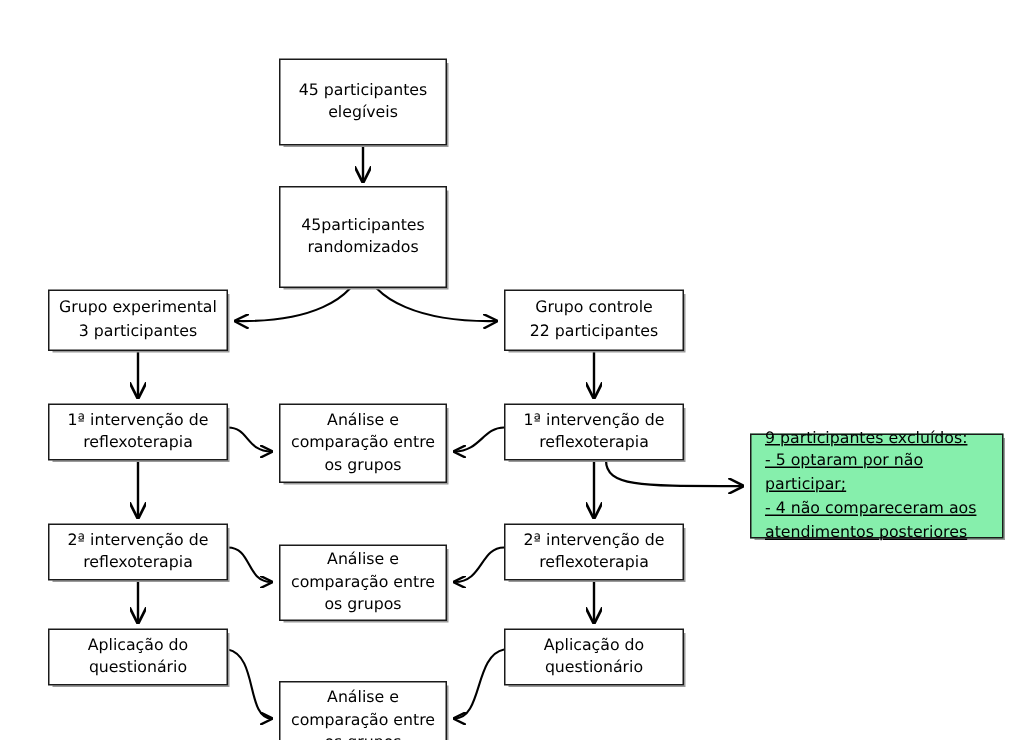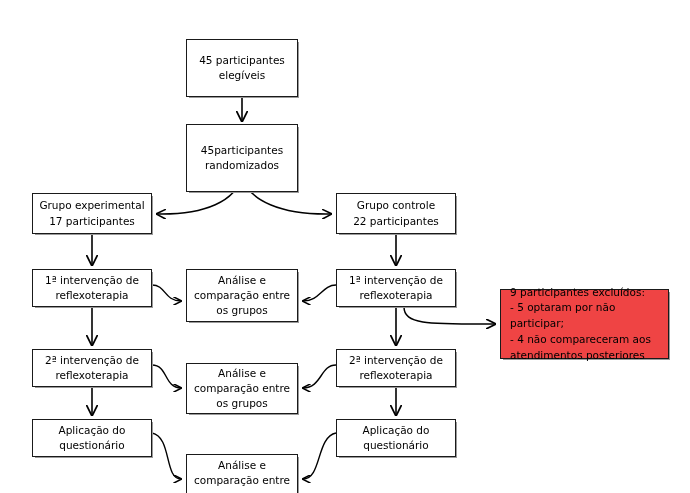--- a/index.html
+++ b/index.html
@@ -39,26 +39,27 @@
     font-size: 10.5px;
     line-height: 1.45;
     padding: 2px 4px;
     box-shadow: 2px 2px 0 -1px #9a9a9a;
   }
   .node .txt {
     display: block;
     white-space: pre-line;
   }
   .node.gray {
-    background: #ef4444;
+    background: #86efac;
     text-align: left;
     justify-content: center;
     padding: 6px 9px;
     font-size: 10.5px;
     line-height: 1.5;
+    text-decoration: underline;
   }
   .node.gray .txt {
     text-align: left;
   }
 </style>
 </head>
 <body>
 
 <div id="canvas">
 
@@ -142,21 +143,21 @@
 elegíveis</span>
   </div>
 
   <div class="node" style="left:186px; top:95px; width:112px; height:68px;">
     <span class="txt">45participantes
 randomizados</span>
   </div>
 
   <div class="node" style="left:32px; top:164px; width:120px; height:41px;">
     <span class="txt">Grupo experimental
-17 participantes</span>
+3 participantes</span>
   </div>
 
   <div class="node" style="left:336px; top:164px; width:120px; height:41px;">
     <span class="txt">Grupo controle
 22 participantes</span>
   </div>
 
   <div class="node" style="left:32px; top:240px; width:120px; height:38px;">
     <span class="txt">1ª intervenção de
 reflexoterapia</span>

